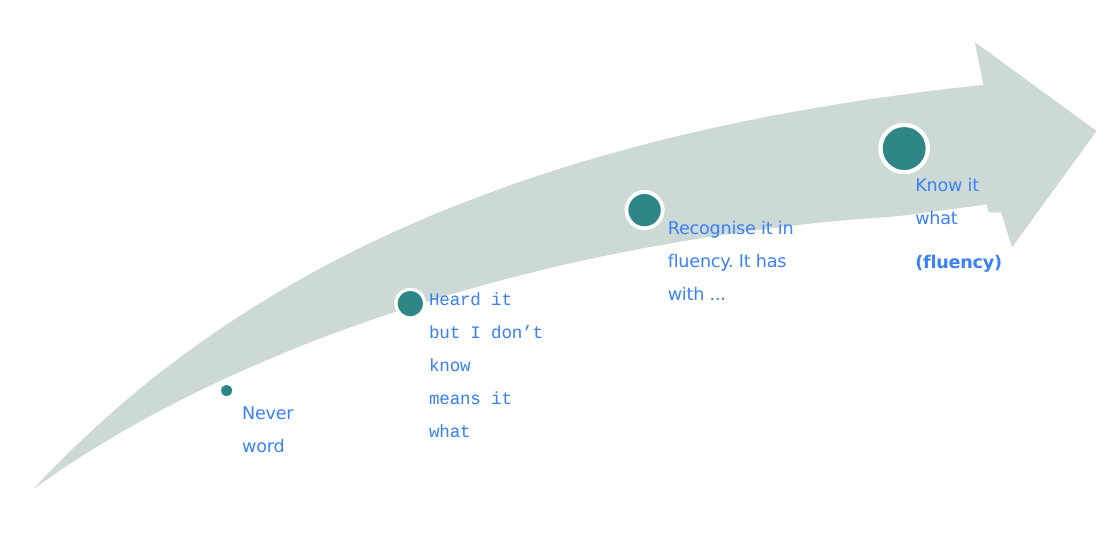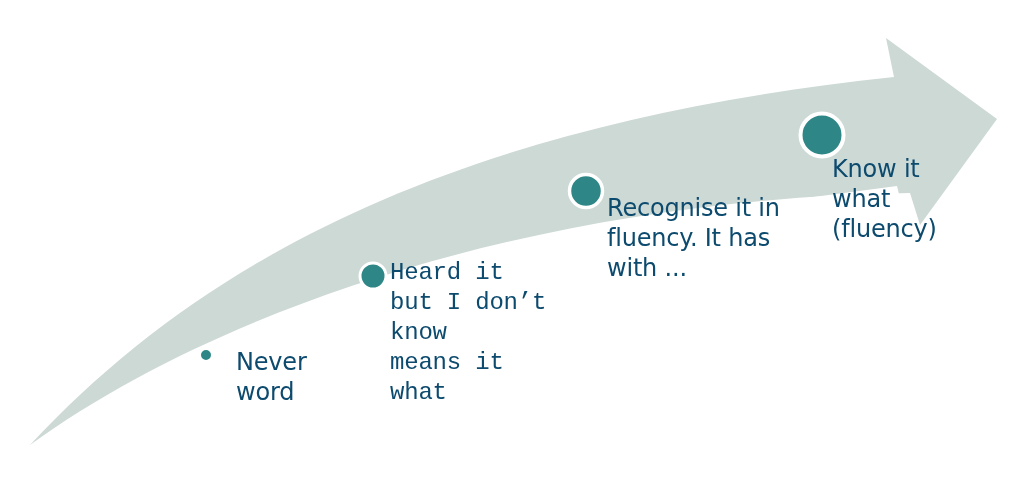--- a/index.html
+++ b/index.html
@@ -15,31 +15,32 @@
     overflow: hidden;
     font-family: "DejaVu Sans", "Liberation Sans", sans-serif;
   }
   .arrow-svg {
     position: absolute;
     left: 0;
     top: 0;
   }
   .stage-label {
     position: absolute;
-    color: #0c4a6e;
-    font-size: 24px;
+    color: #3b82f6;
+    font-size: 16px;
     line-height: 30px;
     letter-spacing: -0.2px;
     white-space: nowrap;
   }
   .stage-label .line {
     display: block;
   }
   .stage-label .line.bold {
-    font-weight: normal;
+    font-weight: bold;
+    margin-top: 10px;
   }
 </style>
 </head>
 <body>
 
 <div class="canvas">
 
   <svg class="arrow-svg" width="1016" height="489" viewBox="0 0 1016 489">
 
     <path d="M 30 445
@@ -52,21 +53,21 @@
              Z" fill="#cdd9d5"></path>
 
     <polygon points="760,204 897,186 914,256 760,256" fill="#ffffff"></polygon>
 
     <circle cx="206" cy="355" r="6" stroke="#ffffff" stroke-width="2" fill="#2e8786"></circle>
     <circle cx="373" cy="276" r="13" stroke="#ffffff" stroke-width="3" fill="#2e8786"></circle>
     <circle cx="586" cy="191" r="16.5" stroke="#ffffff" stroke-width="3.5" fill="#2e8786"></circle>
     <circle cx="822" cy="135" r="21.5" stroke="#ffffff" stroke-width="4" fill="#2e8786"></circle>
   </svg>
 
-  <div class="stage-label" style="left:220px; top:347px;margin-left:16px;">
+  <div class="stage-label" style="left:220px; top:361px;">
     <span class="line">Never</span>
     <span class="line">word</span>
   </div>
 
   <div class="stage-label" style="left:390px; top:258px;font-family:Liberation Mono, monospace;">
     <span class="line">Heard it</span>
     <span class="line">but I don’t</span>
     <span class="line">know</span>
     <span class="line">means it</span>
     <span class="line">what</span>

